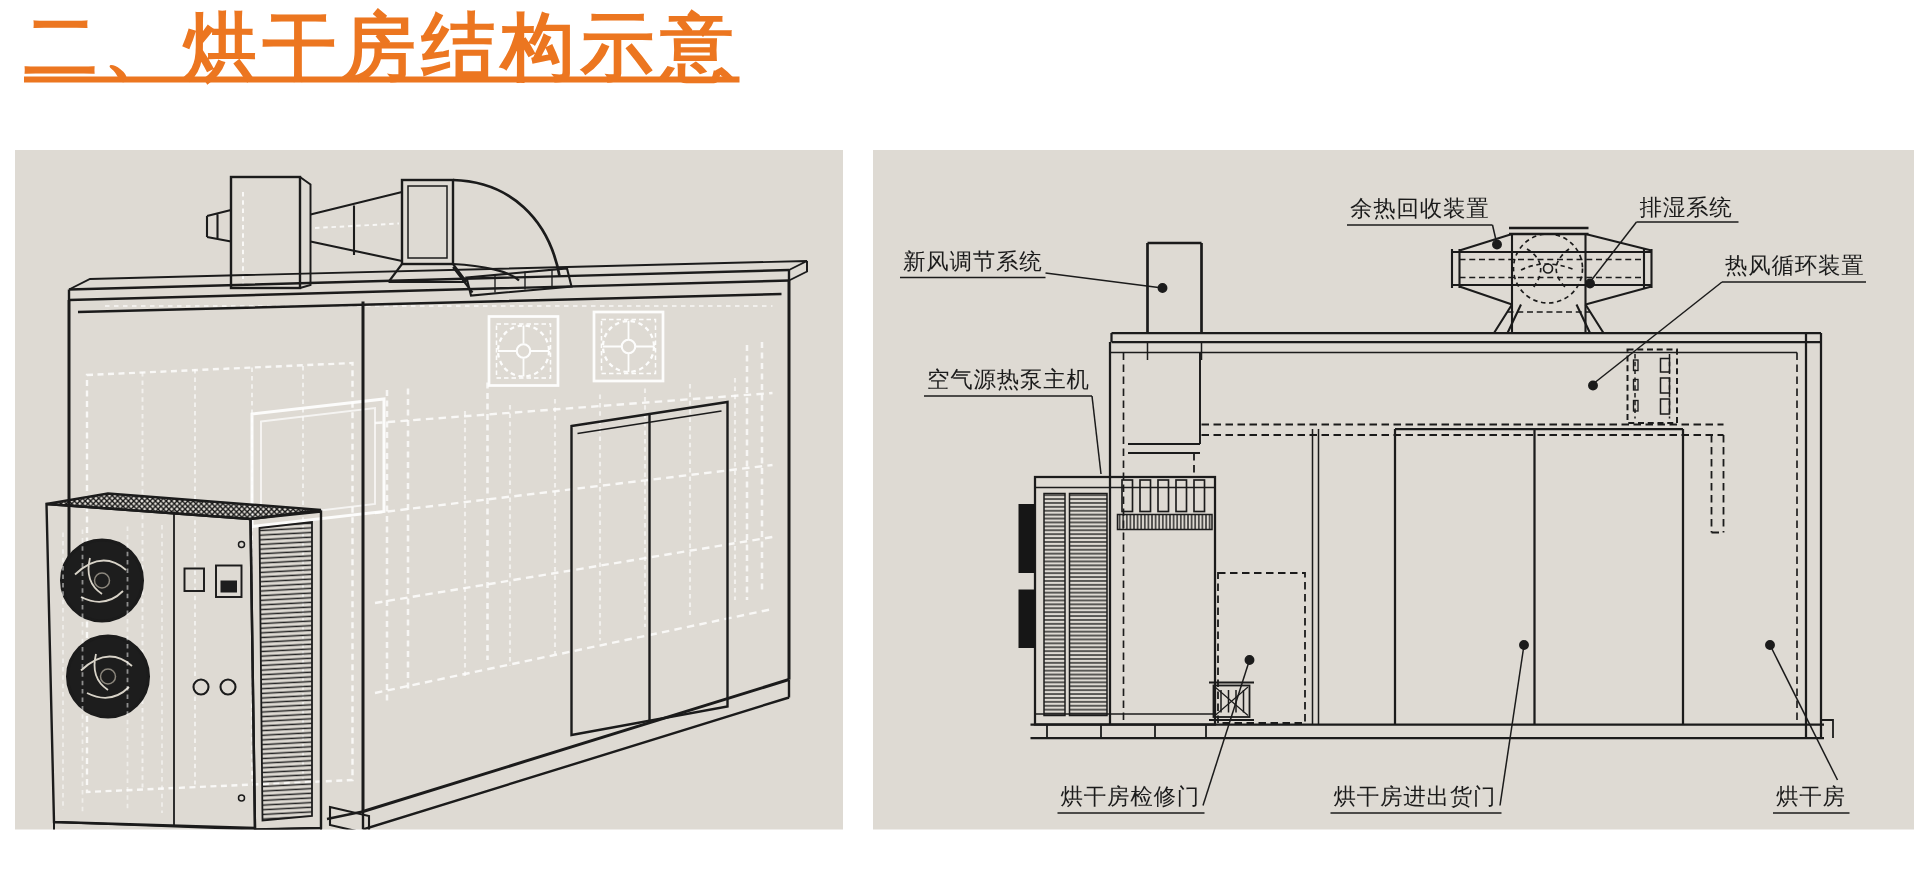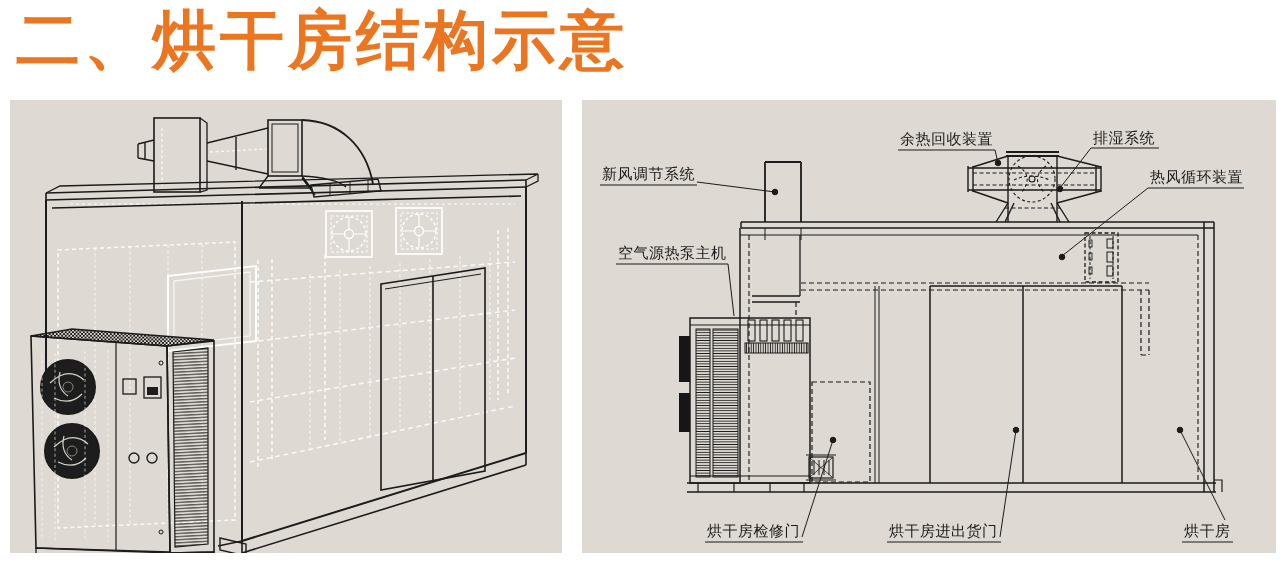--- a/index.html
+++ b/index.html
@@ -7,22 +7,23 @@
     --panel_bg:#DEDAD3;
     --line:#1B1B1B;
   }
   html,body{margin:0;padding:0;background:#ffffff;}
   body{
     width:1287px;height:581px;position:relative;overflow:hidden;
     font-family:"Liberation Sans", sans-serif;
   }
   .page-title{
     position:absolute;left:16px;top:4px;margin:0;
-    font-size:64px;line-height:1.15;font-weight:800;letter-spacing:4px;
+    font-size:49px;line-height:1.15;font-weight:800;letter-spacing:4px;
     color:var(--accent);
+    text-decoration:underline;
   }
   .panel{
     position:absolute;top:100px;height:453px;background:var(--panel_bg);
   }
   .panel.left{left:10px;width:552px;}
   .panel.right{left:582px;width:694px;}
   .panel svg{display:block;width:100%;height:100%;color:var(--line);}
   text.cad{
     font-family:"Liberation Sans", sans-serif;
     font-size:15px;letter-spacing:0.5px;fill:currentColor;font-weight:400;

